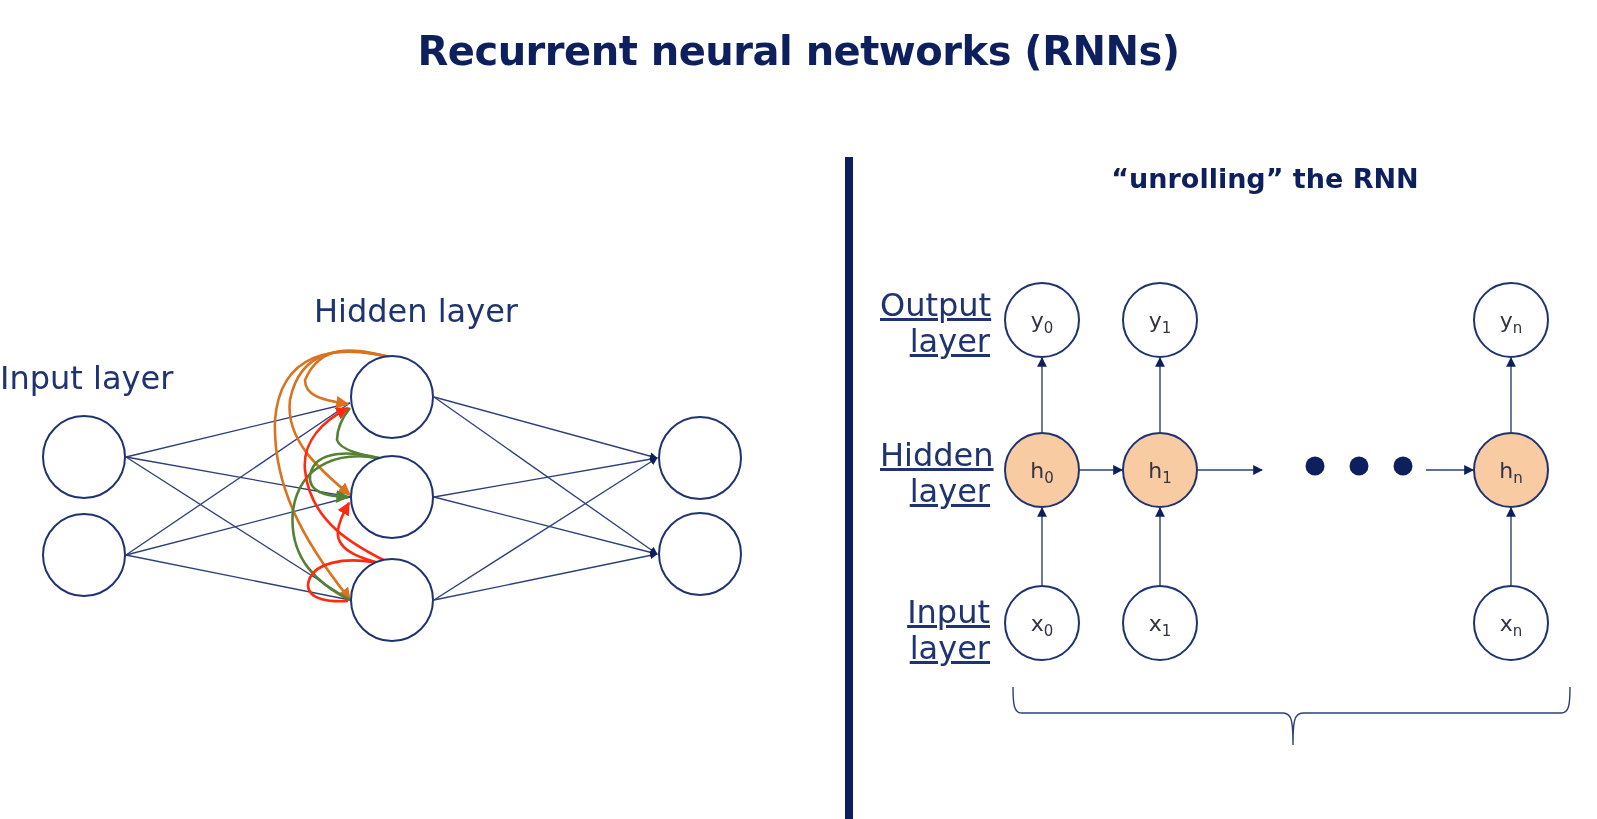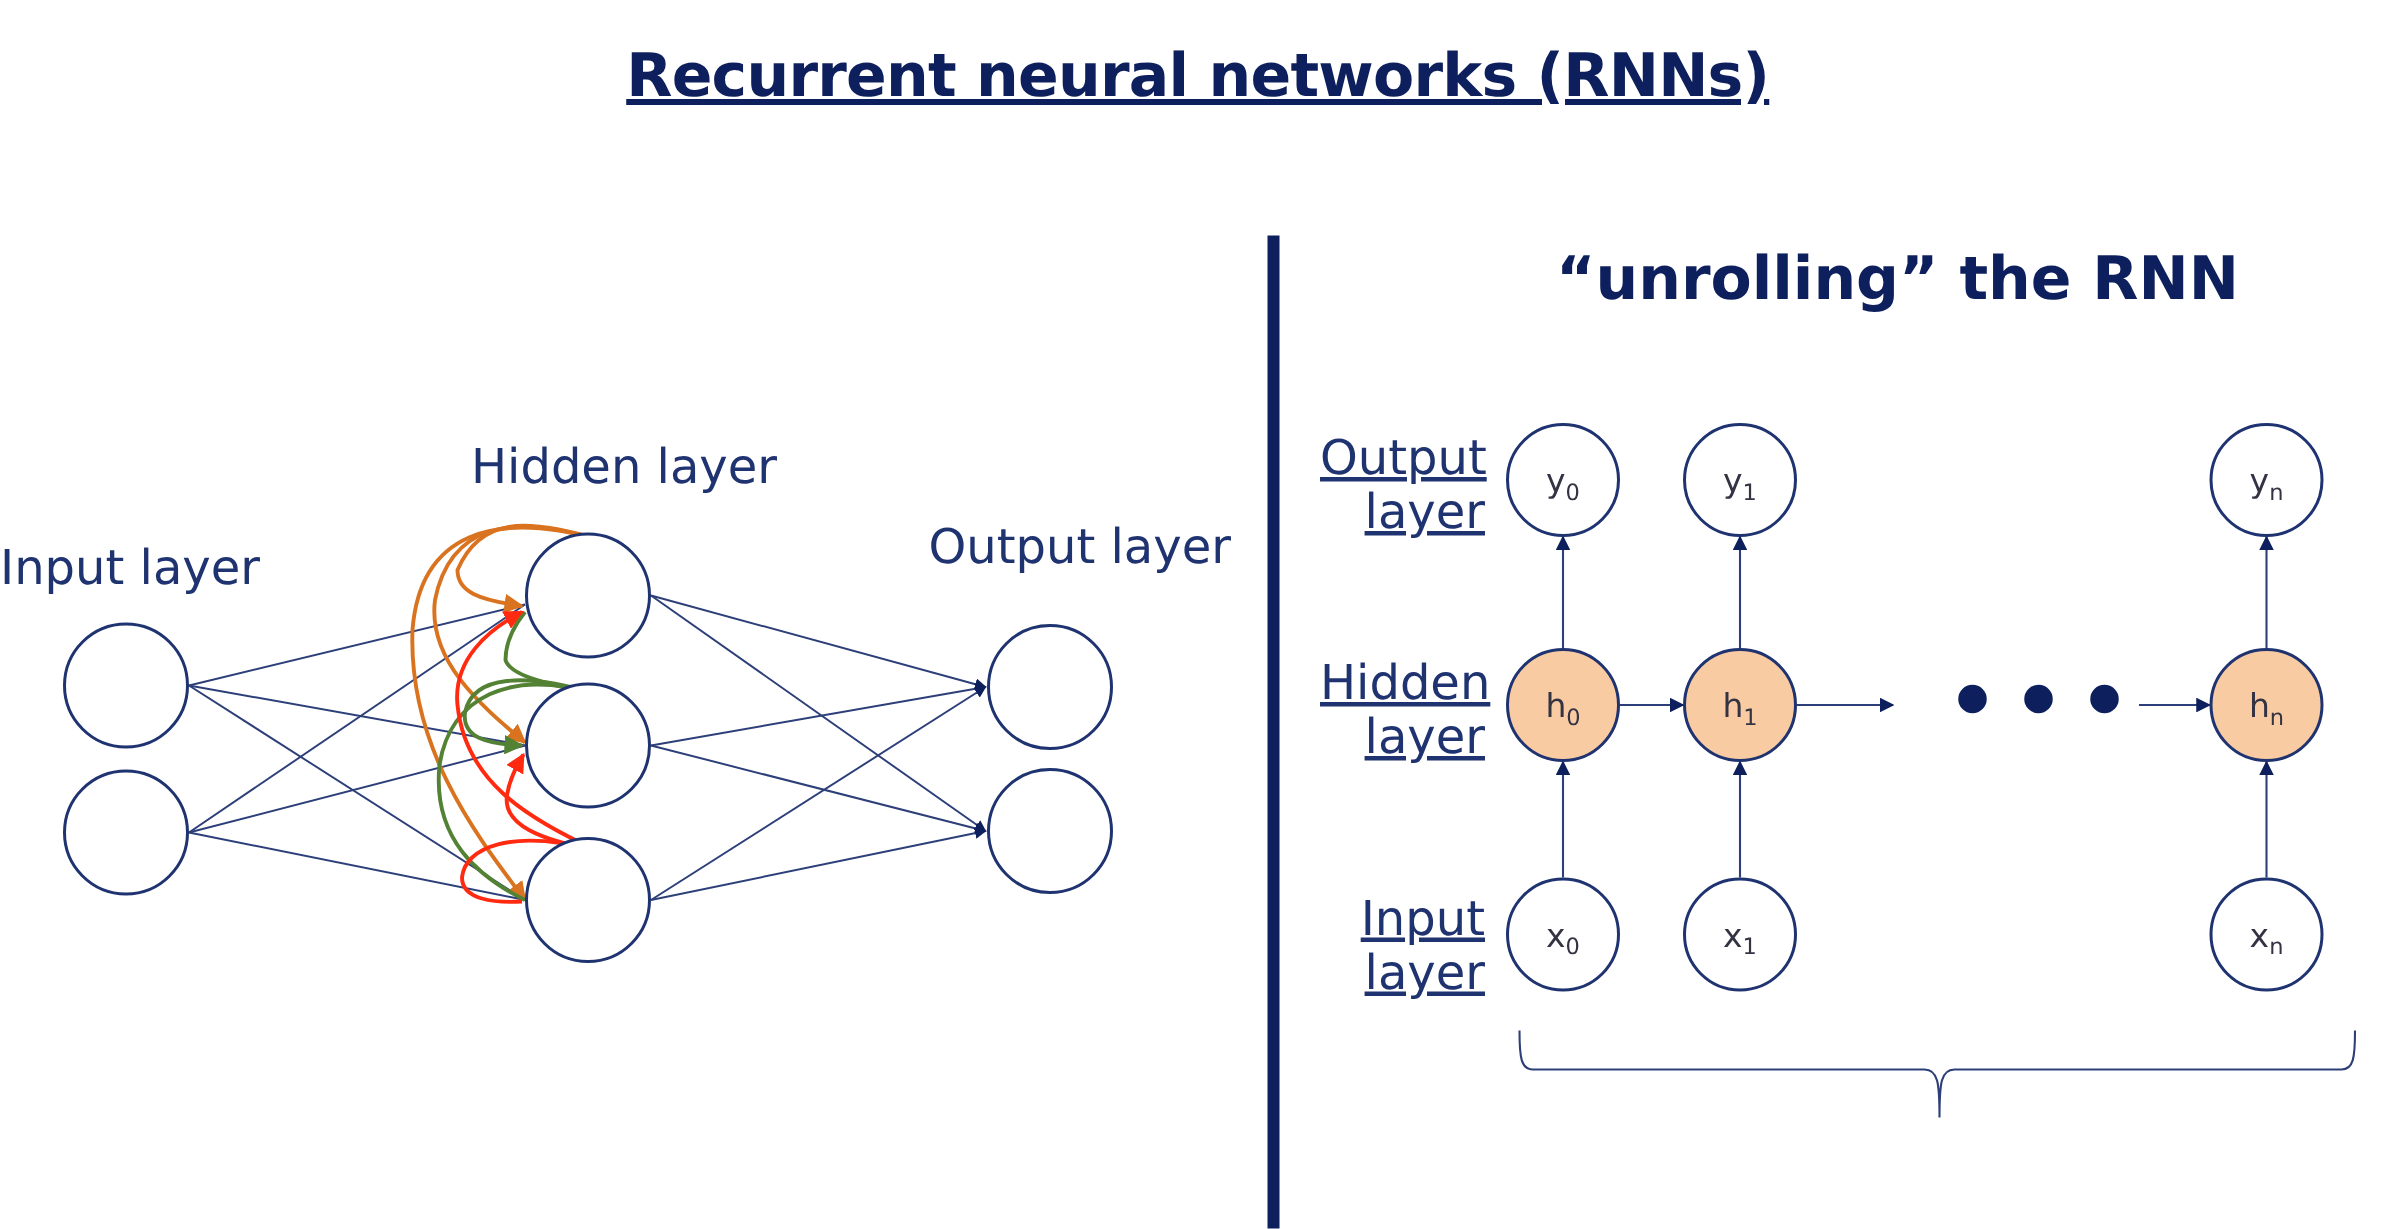--- a/index.html
+++ b/index.html
@@ -1,40 +1,39 @@
 <!DOCTYPE html>
 <html><head>
   <meta charset="utf-8">
   <style>
     html, body { margin: 0; padding: 0; background: #ffffff; }
     body { width: 1597px; height: 819px; position: relative; overflow: hidden;
            font-family: "DejaVu Sans", sans-serif; color: #0d1f5c; }
     #slide { position: absolute; left: 0; top: 0; width: 1597px; height: 819px; }
     .main-title { position: absolute; left: 0; width: 1597px; top: 28px; text-align: center;
                   font-family: "DejaVu Sans", sans-serif; font-weight: bold; font-size: 40px;
-                  color: #0d1f5c; letter-spacing: -0.5px; text-decoration: underline; }
+                  color: #0d1f5c; letter-spacing: -0.5px; }
     .lbl { position: absolute; font-family: "DejaVu Sans", sans-serif; font-size: 32px;
            color: #1f3370; line-height: 36px; white-space: nowrap; }
     .lbl-c { text-align: right; text-decoration: underline; }
     .sub-title { position: absolute; left: 1015px; width: 500px; top: 163px; text-align: center;
-                 font-family: "DejaVu Sans", sans-serif; font-weight: bold; font-size: 40px; color: #0d1f5c; }
+                 font-family: "DejaVu Sans", sans-serif; font-weight: bold; font-size: 27px; color: #0d1f5c; }
     .caption { position: absolute; left: 990px; width: 580px; top: 762px; text-align: center;
                font-family: "DejaVu Sans", sans-serif; font-weight: bold; font-size: 26px; color: #0d1f5c; }
     .divider { position: absolute; left: 845px; top: 157px; width: 8px; height: 662px; background: #0d1f5c; }
     svg text { font-family: "DejaVu Sans", sans-serif; }
   </style>
 </head>
 <body>
 
 <div id="slide">
   <div class="main-title">Recurrent neural networks (RNNs)</div>
 
   <div class="lbl" style="left:0; top:360px;">Input layer</div>
   <div class="lbl" style="left:314px; top:293px;">Hidden layer</div>
-  <div class="lbl" style="left:619px; top:346px;">Output layer</div>
 
   <svg id="left-svg" width="800" height="819" style="position:absolute; left:0; top:0;" xmlns="http://www.w3.org/2000/svg">
     <defs>
       <marker id="mk-navy" viewBox="0 0 10 10" refX="9" refY="5" markerWidth="6" markerHeight="6" orient="auto-start-reverse">
         <path d="M0,0 L10,5 L0,10 z" fill="#0d1f5c"></path>
       </marker>
       <marker id="mk-orange" viewBox="0 0 10 10" refX="9" refY="5" markerWidth="5" markerHeight="5" orient="auto">
         <path d="M0,0 L10,5 L0,10 z" fill="#d9731f"></path>
       </marker>
       <marker id="mk-green" viewBox="0 0 10 10" refX="9" refY="5" markerWidth="5" markerHeight="5" orient="auto">

